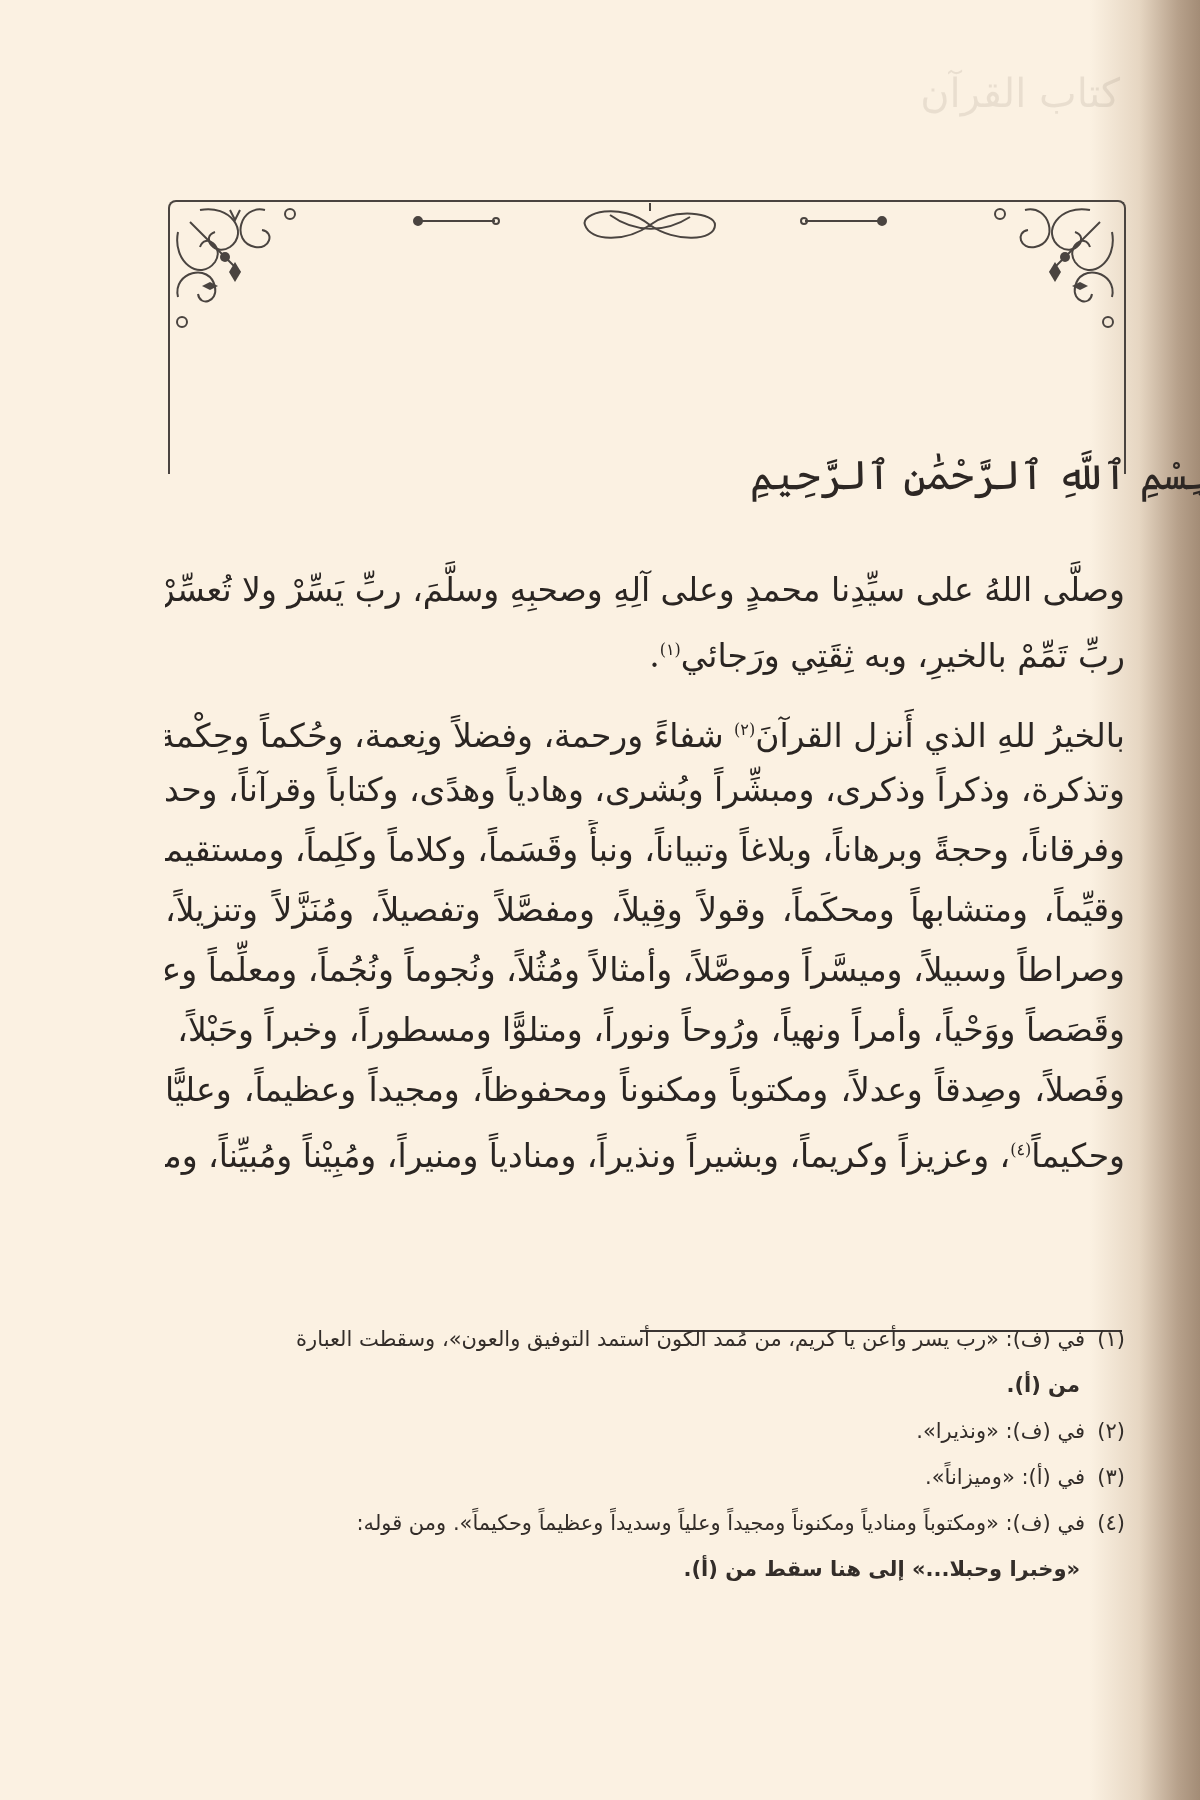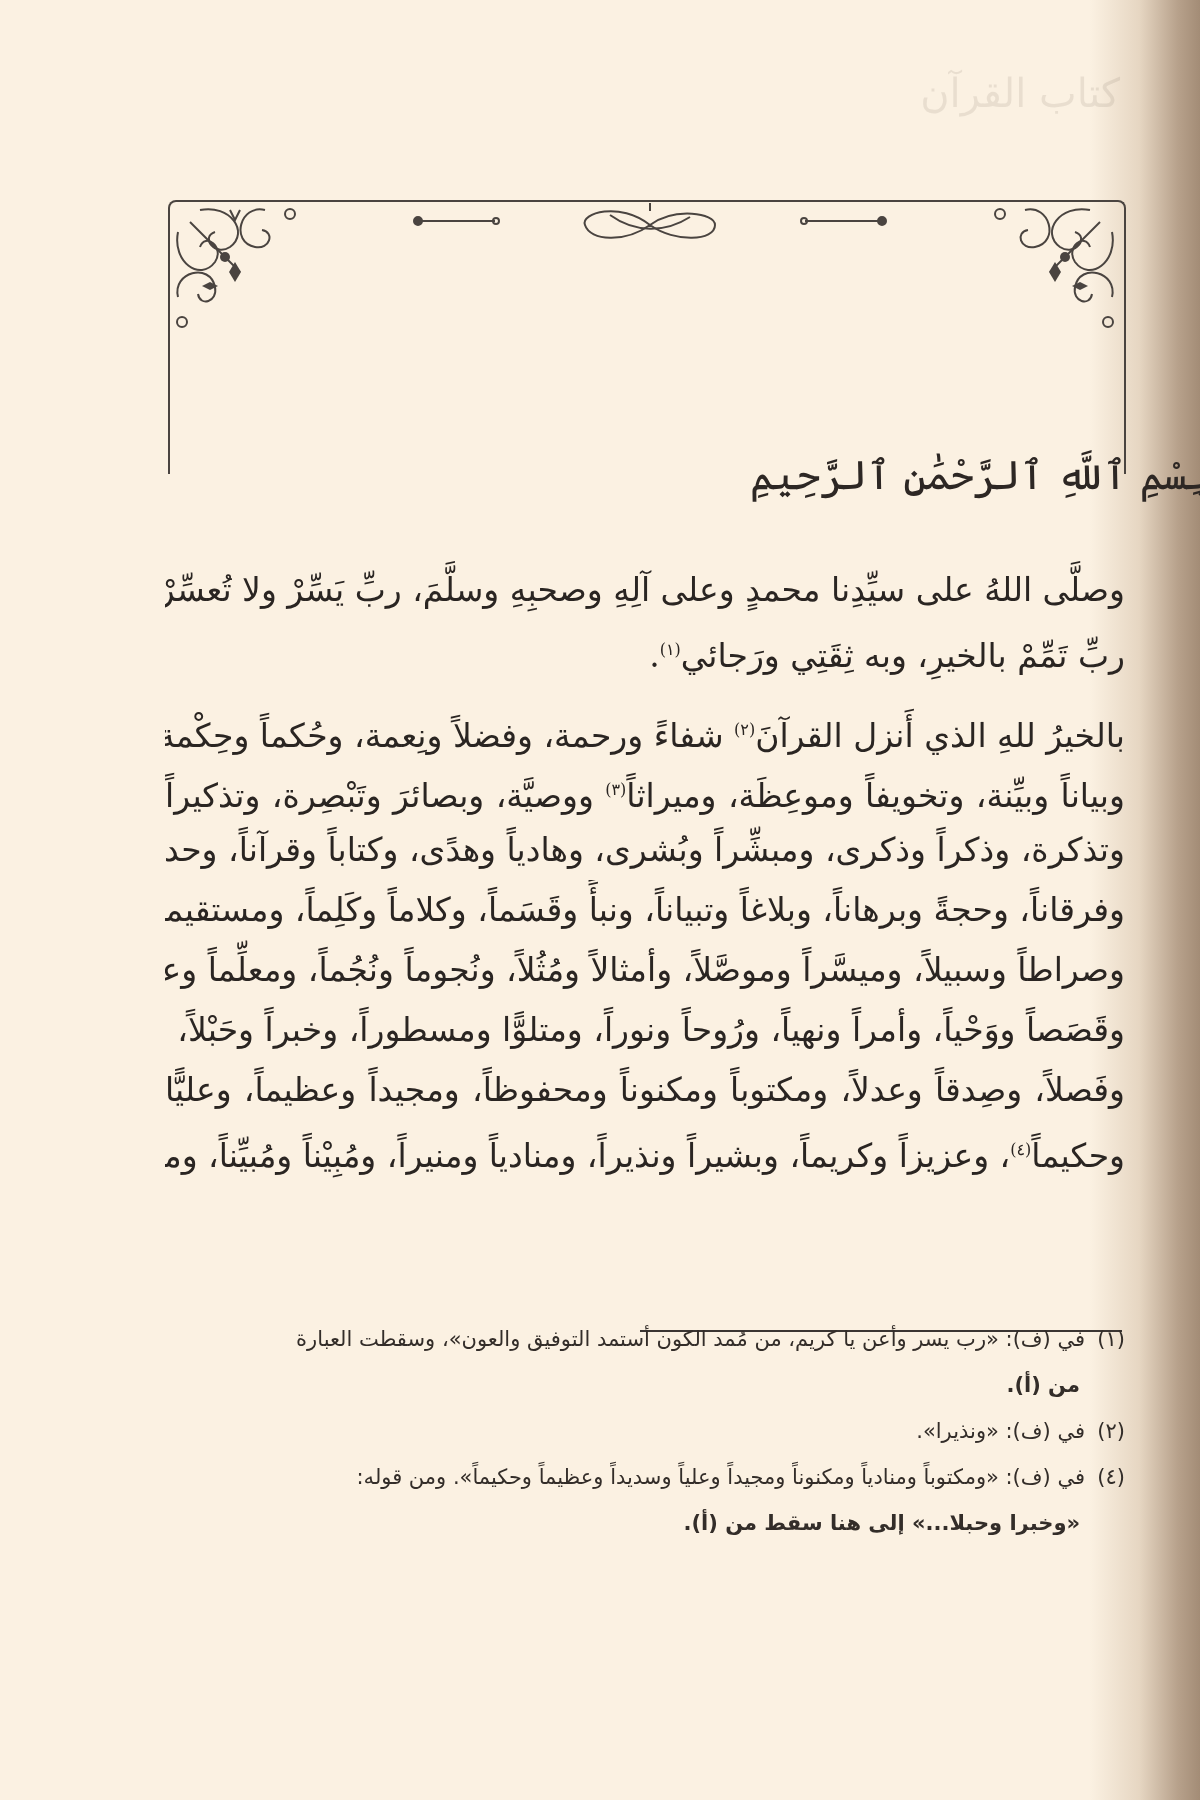--- a/index.html
+++ b/index.html
@@ -83,30 +83,31 @@
     <line x1="240" y1="0" x2="240" y2="8"></line>
   </g>
 </svg>
 
 <div class="basmala">بِسْمِ ٱللَّهِ ٱلرَّحْمَٰنِ ٱلرَّحِيمِ</div>
 
 <div class="body">
   <div class="line">وصلَّى اللهُ على سيِّدِنا محمدٍ وعلى آلِهِ وصحبِهِ وسلَّمَ، ربِّ يَسِّرْ ولا تُعسِّرْ،</div>
   <div class="line short"><span>ربِّ تَمِّمْ بالخيرِ، وبه ثِقَتِي ورَجائي</span><sup>(١)</sup><span>.</span></div>
   <div class="line gap"><span>بالخيرُ للهِ الذي أَنزل القرآنَ</span><sup>(٢)</sup><span> شفاءً ورحمة، وفضلاً ونِعمة، وحُكماً وحِكْمة،</span></div>
-  <div class="line"><span>وبياناً وبيِّنة، وتخويفاً وموعِظَة، وميراثاً</span><sup>(٣)</sup><span> ووصيَّة، وبصائرَ وتَبْصِرة، وتذكيراً</span></div>
   <div class="line">وتذكرة، وذكراً وذكرى، ومبشِّراً وبُشرى، وهادياً وهدًى، وكتاباً وقرآناً، وحديثاً</div>
   <div class="line">وفرقاناً، وحجةً وبرهاناً، وبلاغاً وتبياناً، ونبأً وقَسَماً، وكلاماً وكَلِماً، ومستقيماً</div>
+  <div class="line">وقيِّماً، ومتشابهاً ومحكَماً، وقولاً وقِيلاً، ومفصَّلاً وتفصيلاً، ومُنَزَّلاً وتنزيلاً،</div>
   <div class="line">وصراطاً وسبيلاً، وميسَّراً وموصَّلاً، وأمثالاً ومُثُلاً، ونُجوماً ونُجُماً، ومعلِّماً وعلماً،</div>
   <div class="line">وقَصَصاً ووَحْياً، وأمراً ونهياً، ورُوحاً ونوراً، ومتلوًّا ومسطوراً، وخبراً وحَبْلاً، وحقًّا</div>
   <div class="line">وفَصلاً، وصِدقاً وعدلاً، ومكتوباً ومكنوناً ومحفوظاً، ومجيداً وعظيماً، وعليًّا</div>
   <div class="line"><span>وحكيماً</span><sup>(٤)</sup><span>، وعزيزاً وكريماً، وبشيراً ونذيراً، ومنادياً ومنيراً، ومُبِيْناً ومُبيِّناً، ومصدِّقاً</span></div>
 </div>
 
 <div class="rule"></div>
 
 <div class="notes">
   <div class="note"><span class="num">(١)</span><span>في (ف): «رب يسر وأعن يا كريم، من مُمد الكون أستمد التوفيق والعون»، وسقطت العبارة</span></div>
   <div class="note cont">من (أ).</div>
   <div class="note"><span class="num">(٢)</span><span>في (ف): «ونذيرا».</span></div>
+  <div class="note"><span class="num">(٣)</span><span>في (أ): «وميزاناً».</span></div>
   <div class="note"><span class="num">(٤)</span><span>في (ف): «ومكتوباً ومنادياً ومكنوناً ومجيداً وعلياً وسديداً وعظيماً وحكيماً». ومن قوله:</span></div>
   <div class="note cont">«وخبرا وحبلا...» إلى هنا سقط من (أ).</div>
 </div>
 
 </body></html>

